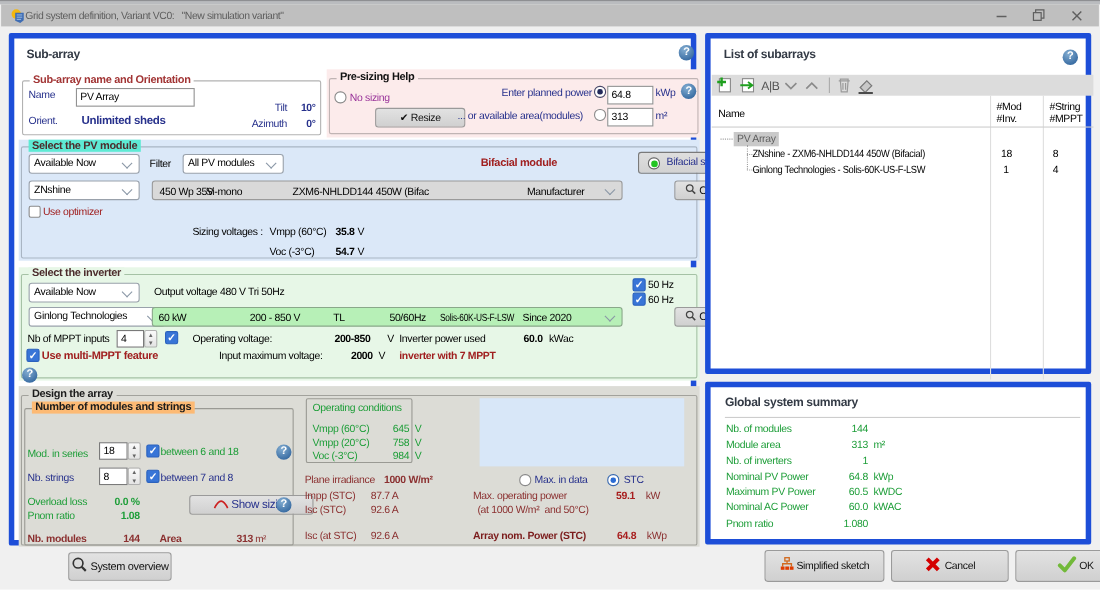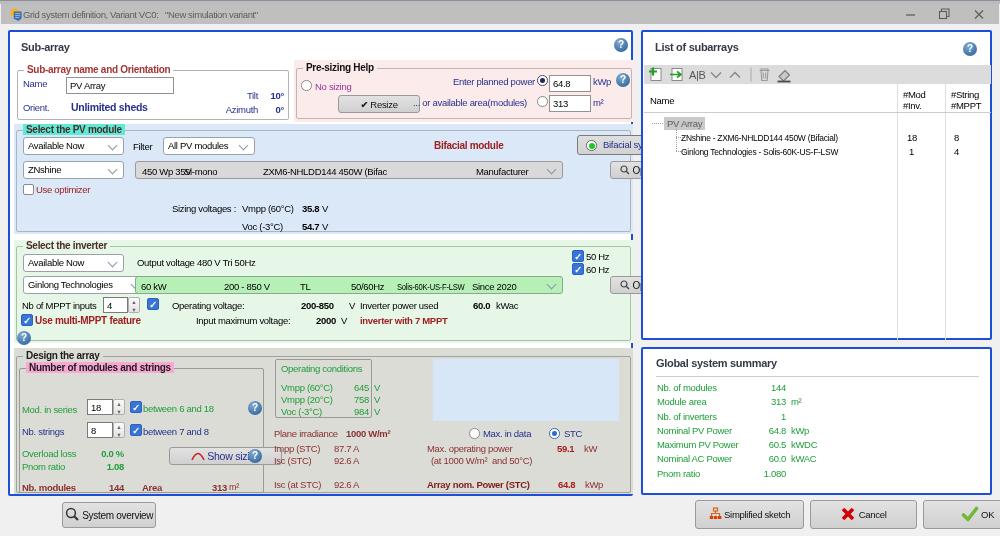--- a/index.html
+++ b/index.html
@@ -4,21 +4,21 @@
 <style>
 * { margin:0; padding:0; box-sizing:border-box; }
 html,body { width:1000px; height:536px; overflow:hidden; }
 body { font-family:"Liberation Sans", sans-serif; font-size:9.5px; letter-spacing:-0.3px; background:#f0f0f0; position:relative; color:#000; }
 .abs { position:absolute; }
 
 #topstrip { left:0; top:0; width:1000px; height:4px; background:#babcbf; border-top:1px solid #8e8f92; }
 #titlebar { left:1px; top:4px; width:998px; height:20px; background:#bfbfbf; }
 #titlebar .ttext { position:absolute; left:22px; top:5px; color:#5e5e5e; font-size:9.5px; letter-spacing:-0.4px; }
 
-.panel { background:#fff; border:2px solid #1d4ed8; border-radius:2px; }
+.panel { background:#fff; border:5px solid #1d4ed8; border-radius:2px; }
 #pLeft  { left:8px;  top:30px; width:625px; height:466px; }
 #pList  { left:641px; top:30px; width:351px; height:310px; }
 #pSum   { left:641px; top:347px; width:351px; height:148px; }
 h1.sec { font-size:11px; font-weight:bold; color:#333a45; letter-spacing:-0.3px; }
 
 .q { position:absolute; width:14px; height:14px; border-radius:50%; background:radial-gradient(circle at 38% 28%, #84aed2, #3a6da3 75%); color:#fff; font-size:10px; font-weight:bold; text-align:center; line-height:14px; }
 
 .fs { position:absolute; border:1px solid #adadad; border-radius:2px; }
 .leg { position:absolute; top:-7px; left:6px; padding:0 3px; font-weight:bold; font-size:10px; white-space:nowrap; }
 
@@ -174,21 +174,21 @@
       <span class="lbl" style="left:327px;top:75px">V</span>
     <span class="lbl" style="left:346px;top:75px;color:#a02020;font-weight:bold">inverter with 7 MPPT</span>
     <div class="q" style="left:3px;top:91px">?</div>
   </div>
 
   <div class="abs" style="left:4px;top:316px;width:619px;height:146px;background:#dcdcd6">
     <div class="fs" style="left:2px;top:8px;width:615px;height:137px;border-color:#a2a29c">
       <span class="leg" style="background:#dcdcd6;color:#1c1c1c">Design the array</span>
     </div>
     <div class="fs" style="left:5px;top:20px;width:245px;height:125px;border-color:#9a9a94">
-      <span class="leg" style="background:#f9a8d4;color:#1c1c1c">Number of modules and strings</span>
+      <span class="leg" style="background:#fdba74;color:#1c1c1c">Number of modules and strings</span>
     </div>
     <span class="lbl green" style="left:8px;top:56px">Mod. in series</span>
     <div class="spin" style="left:73px;top:51px;width:26px;height:16px">
         <span class="v">18</span>
         <span class="ud">▲<br>▼</span>
       </div>
     <span class="chk" style="left:116px;top:53px">✓</span>
     <span class="lbl green" style="left:129px;top:55px">between 6 and 18</span>
     <div class="q" style="left:234px;top:53px">?</div>
     <span class="lbl navy" style="left:8px;top:78px">Nb. strings</span>

